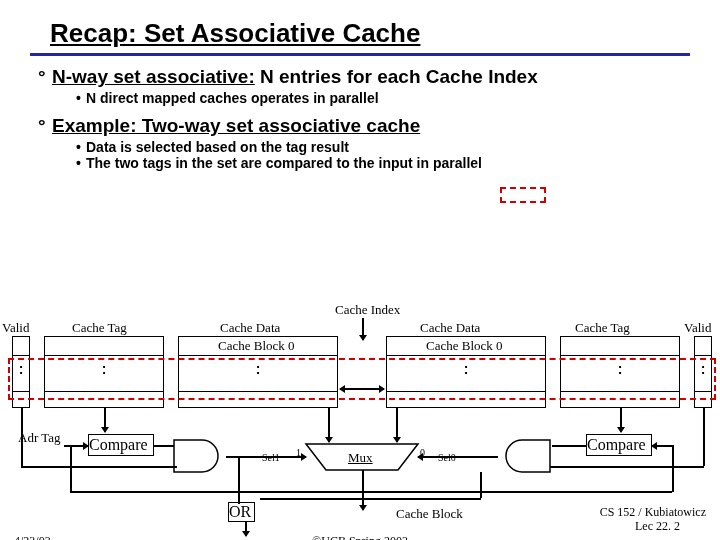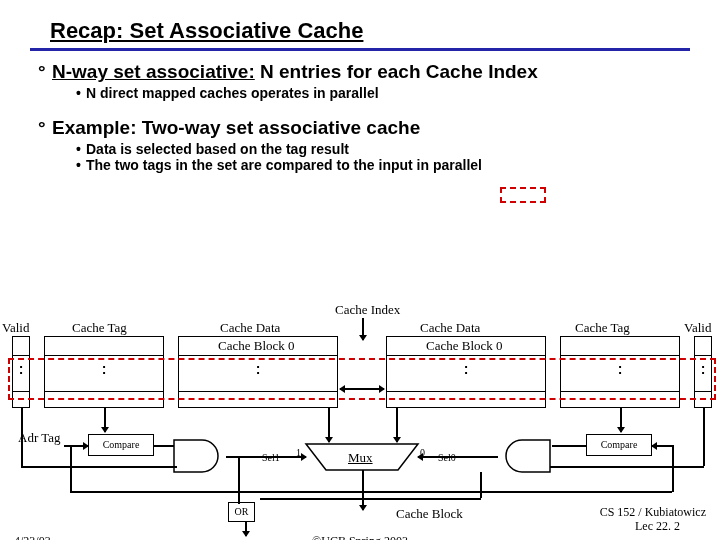--- a/index.html
+++ b/index.html
@@ -1,32 +1,32 @@
 <!DOCTYPE html>
 <html><head>
 <meta charset="utf-8">
 <style>
   * { box-sizing: border-box; margin: 0; padding: 0; }
   body { width: 720px; height: 540px; font-family: Arial, Helvetica, sans-serif; background: #fff; position: relative; overflow: hidden; }
   .slide { padding: 18px 30px 0 30px; }
   .title-wrap { padding-left: 20px; }
-  .title { font-size: 22px; font-weight: bold; text-decoration: underline; }
+  .title { font-size: 26px; font-weight: bold; text-decoration: underline; }
   .hr { height: 3px; background: #2424a8; margin: 4px 0 10px 0; }
   .bul { margin: 6px 0 2px 8px; font-size: 19px; font-weight: bold; }
   .bul .deg { display: inline-block; width: 14px; }
   .sub { margin-left: 46px; font-size: 14px; font-weight: bold; }
   .sub .dot { display: inline-block; width: 10px; }
-  .example { margin-top: 16px; }
+  .example { margin-top: 9px; text-decoration: underline; }
   .diagram { position: absolute; left: 0; top: 268px; width: 720px; height: 272px; margin-top: 42px; }
   .lbl { position: absolute; font-family: "Times New Roman", serif; font-size: 13px; white-space: nowrap; }
   .col { position: absolute; border: 1.5px solid #000; }
   .row { position: absolute; left: 0; right: 0; height: 18px; border-top: 1px solid #000; }
   .dots { position: absolute; left: 0; right: 0; text-align: center; font-weight: bold; font-size: 14px; top: 24px; }
   .redbox { position: absolute; border: 2px dashed #d00000; }
-  .gate { position: absolute; border: 1.5px solid #000; font-family: "Times New Roman", serif; font-size: 10px; text-align: center; }
+  .gate { position: absolute; border: 1.5px solid #000; font-family: "Times New Roman", serif; font-size: 16px; text-align: left; }
   .line { position: absolute; background: #000; }
   .arrow-down::after { content: ""; position: absolute; left: -3px; bottom: -1px; border-left: 4px solid transparent; border-right: 4px solid transparent; border-top: 6px solid #000; }
   .arrow-right::after { content: ""; position: absolute; right: -1px; top: -3px; border-top: 4px solid transparent; border-bottom: 4px solid transparent; border-left: 6px solid #000; }
   .arrow-left::after { content: ""; position: absolute; left: -1px; top: -3px; border-top: 4px solid transparent; border-bottom: 4px solid transparent; border-right: 6px solid #000; }
   .footer { position: absolute; bottom: 6px; left: 0; right: 0; font-family: "Times New Roman", serif; font-size: 12px; }
   .under { text-decoration: underline; }
   .small { font-size: 10px; }
 </style>
 </head>
 <body>

